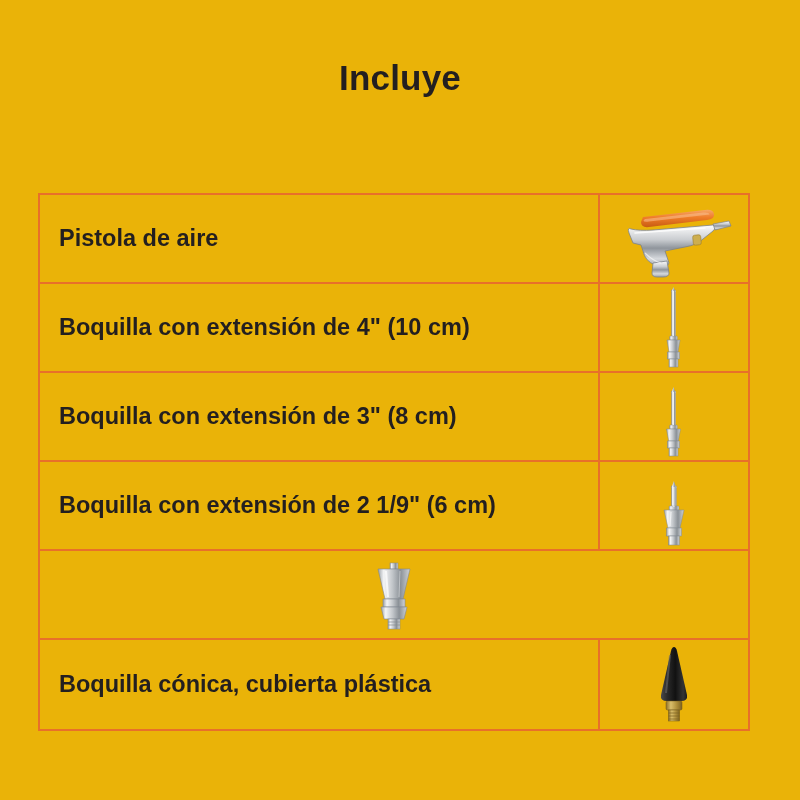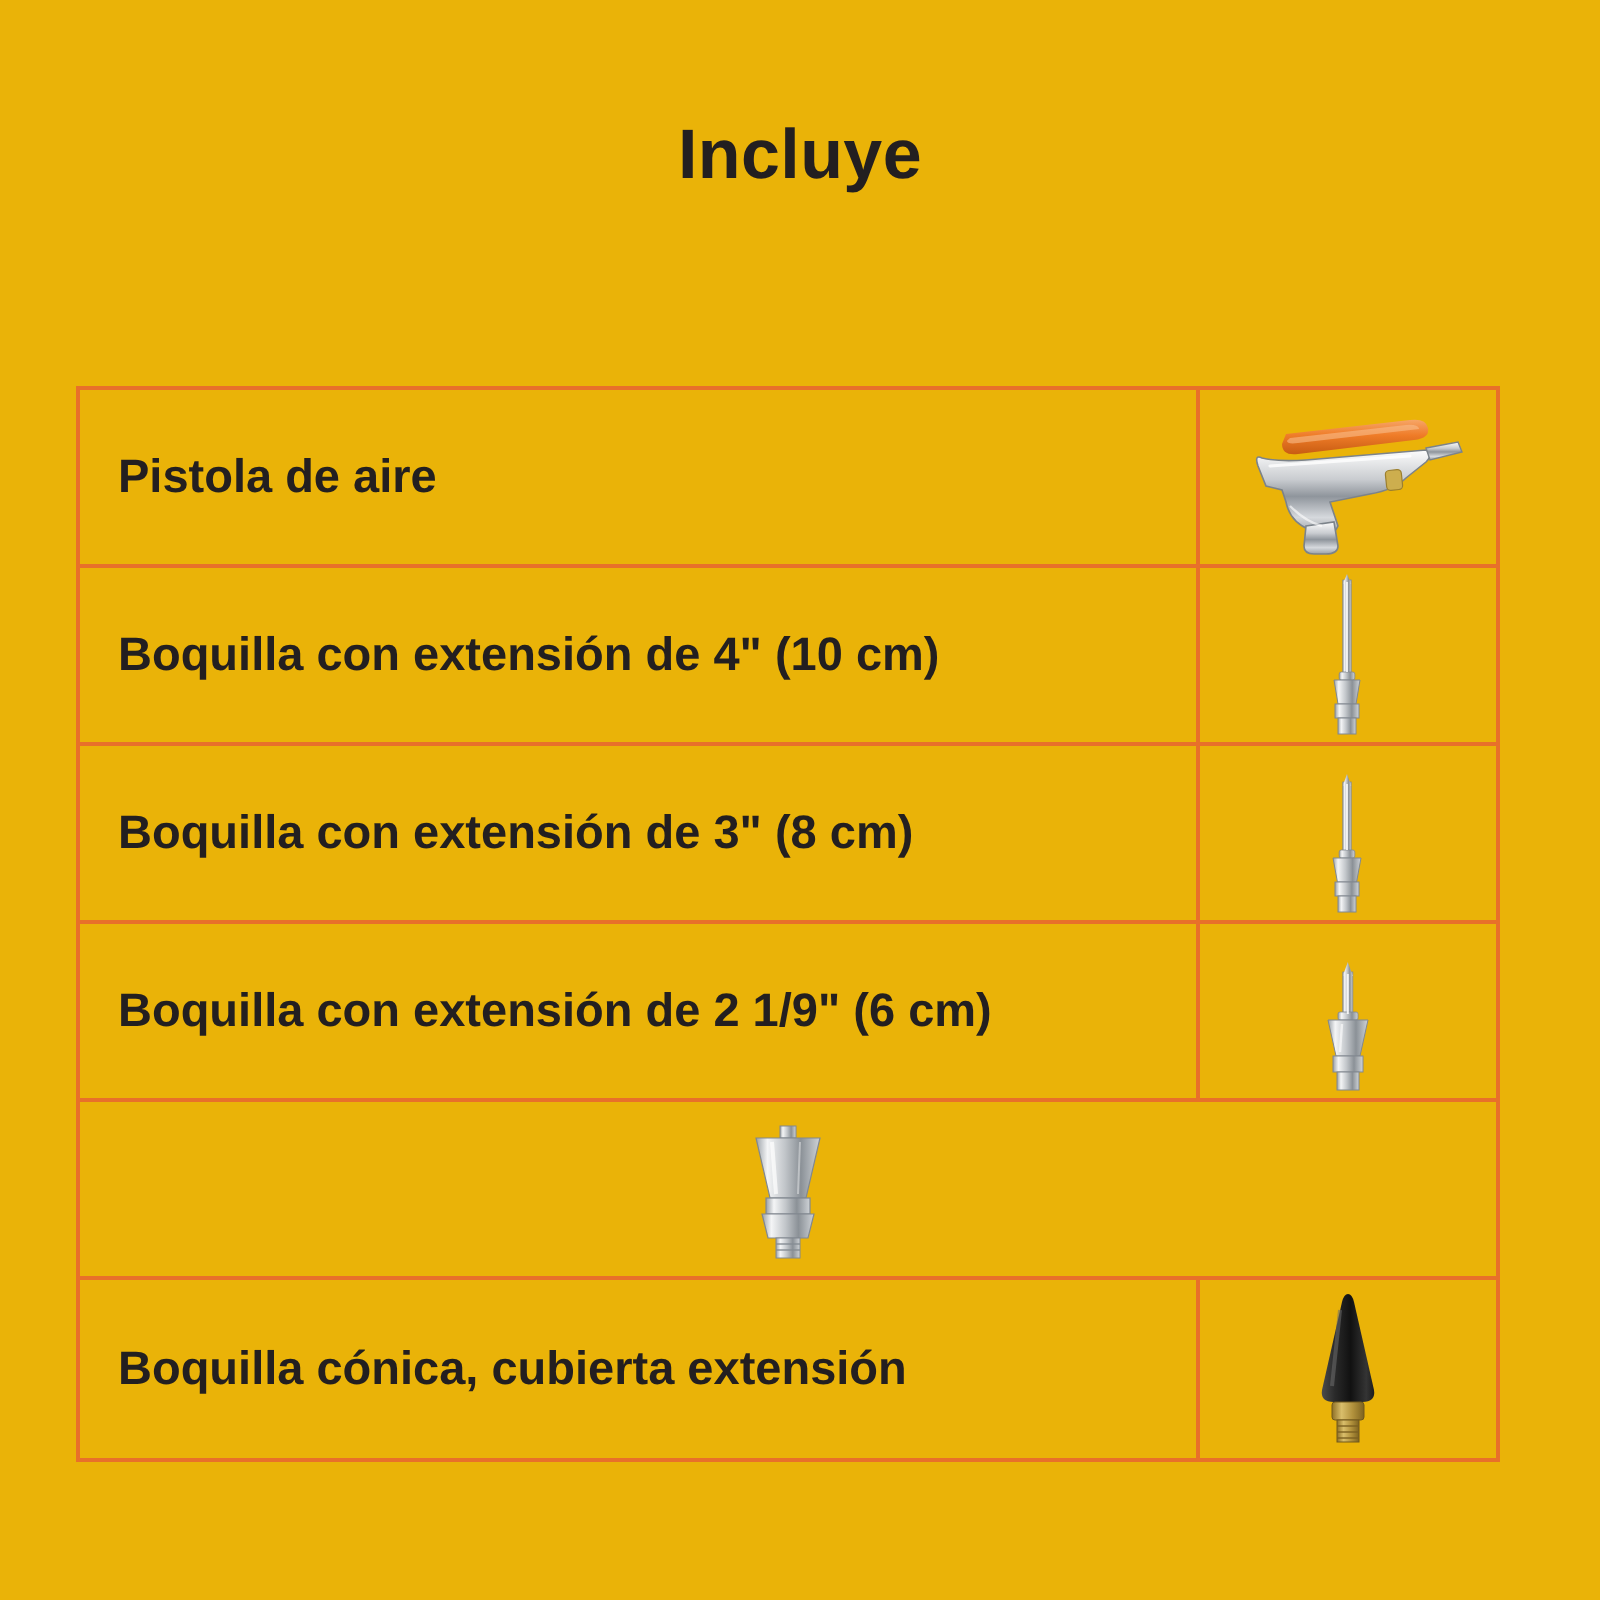--- a/index.html
+++ b/index.html
@@ -208,21 +208,21 @@
             <line x1="22" y1="68" x2="34" y2="68" stroke="#868d94" stroke-width="0.7"></line>
 
             <path d="M20 14 L22 40" stroke="#ffffff" stroke-width="2" opacity="0.7"></path>
             <path d="M34 14 L33 40" stroke="#ffffff" stroke-width="1" opacity="0.4"></path>
           </svg>
         </div>
       </div>
     </div>
 
     <div class="row">
-      <div class="cell-label">Boquilla cónica, cubierta extensión</div>
+      <div class="cell-label">Boquilla cónica, cubierta plástica</div>
       <div class="cell-img">
         <div class="imgwrap">
           <svg width="56" height="84" viewBox="0 0 56 84">
             <defs>
               <linearGradient id="blackcone" x1="0" y1="0" x2="1" y2="0">
                 <stop offset="0%" stop-color="#4b4b4b"></stop>
                 <stop offset="25%" stop-color="#2a2a2a"></stop>
                 <stop offset="55%" stop-color="#111111"></stop>
                 <stop offset="85%" stop-color="#343434"></stop>
                 <stop offset="100%" stop-color="#1c1c1c"></stop>

